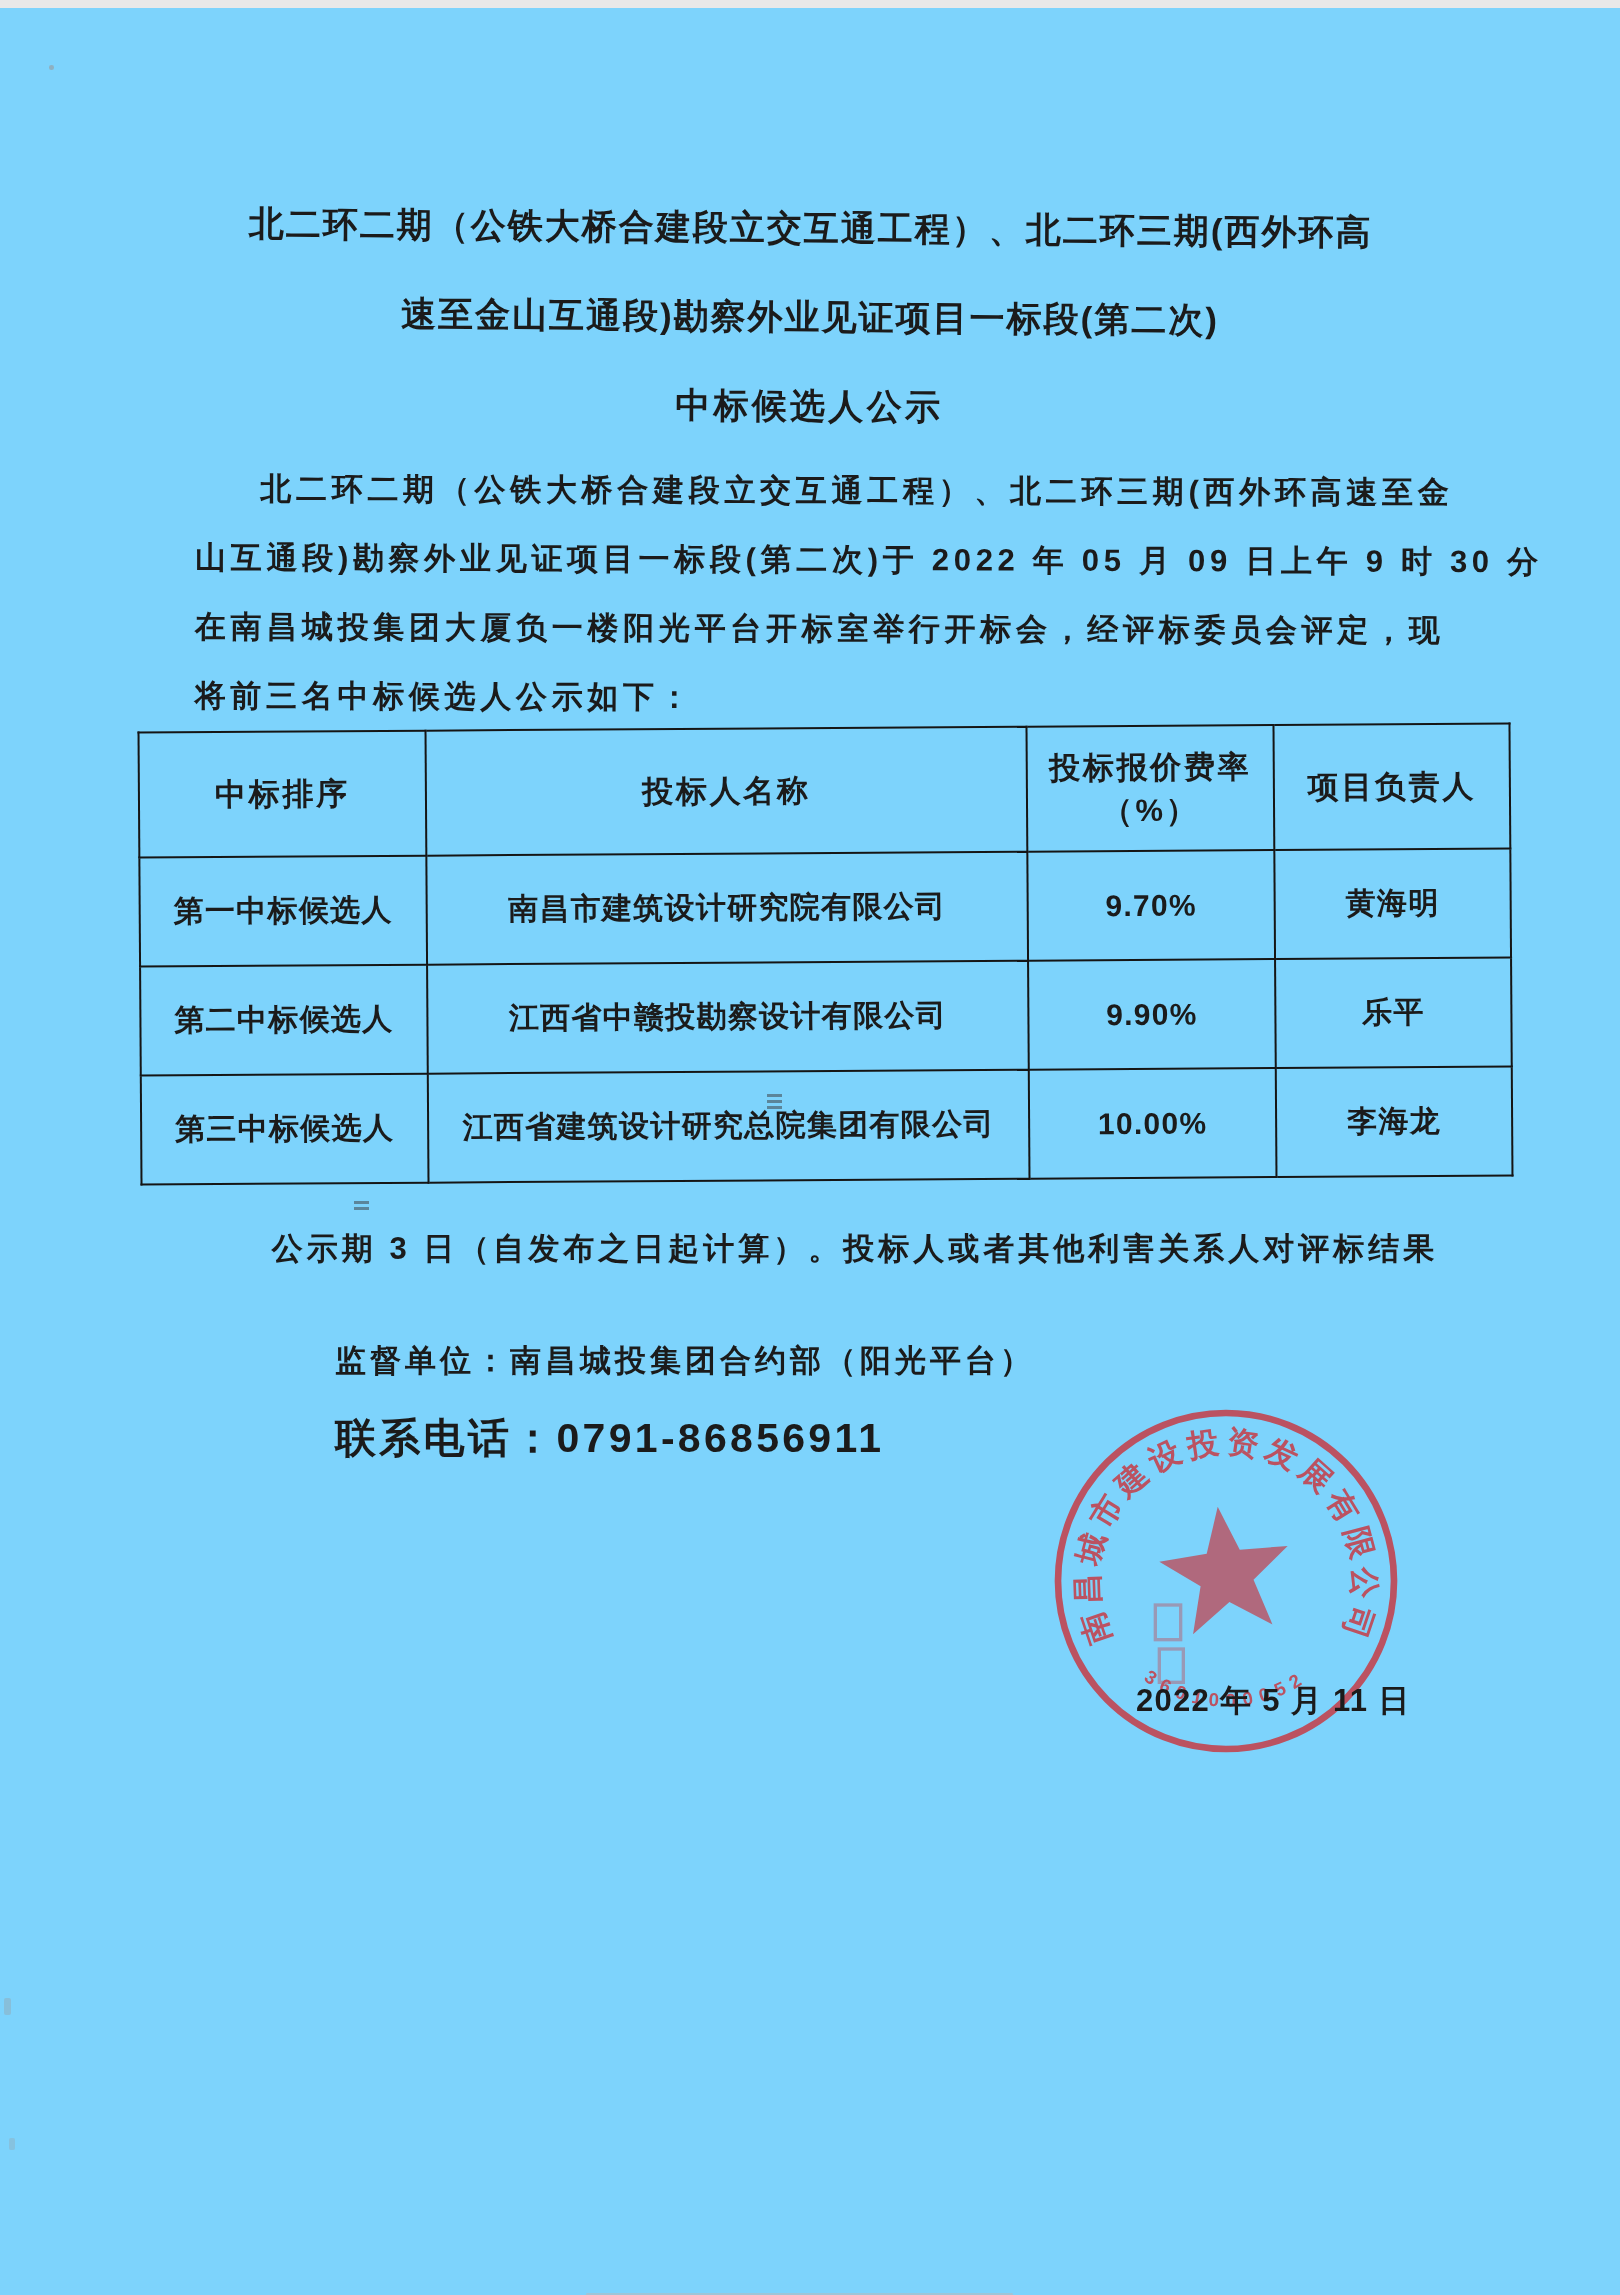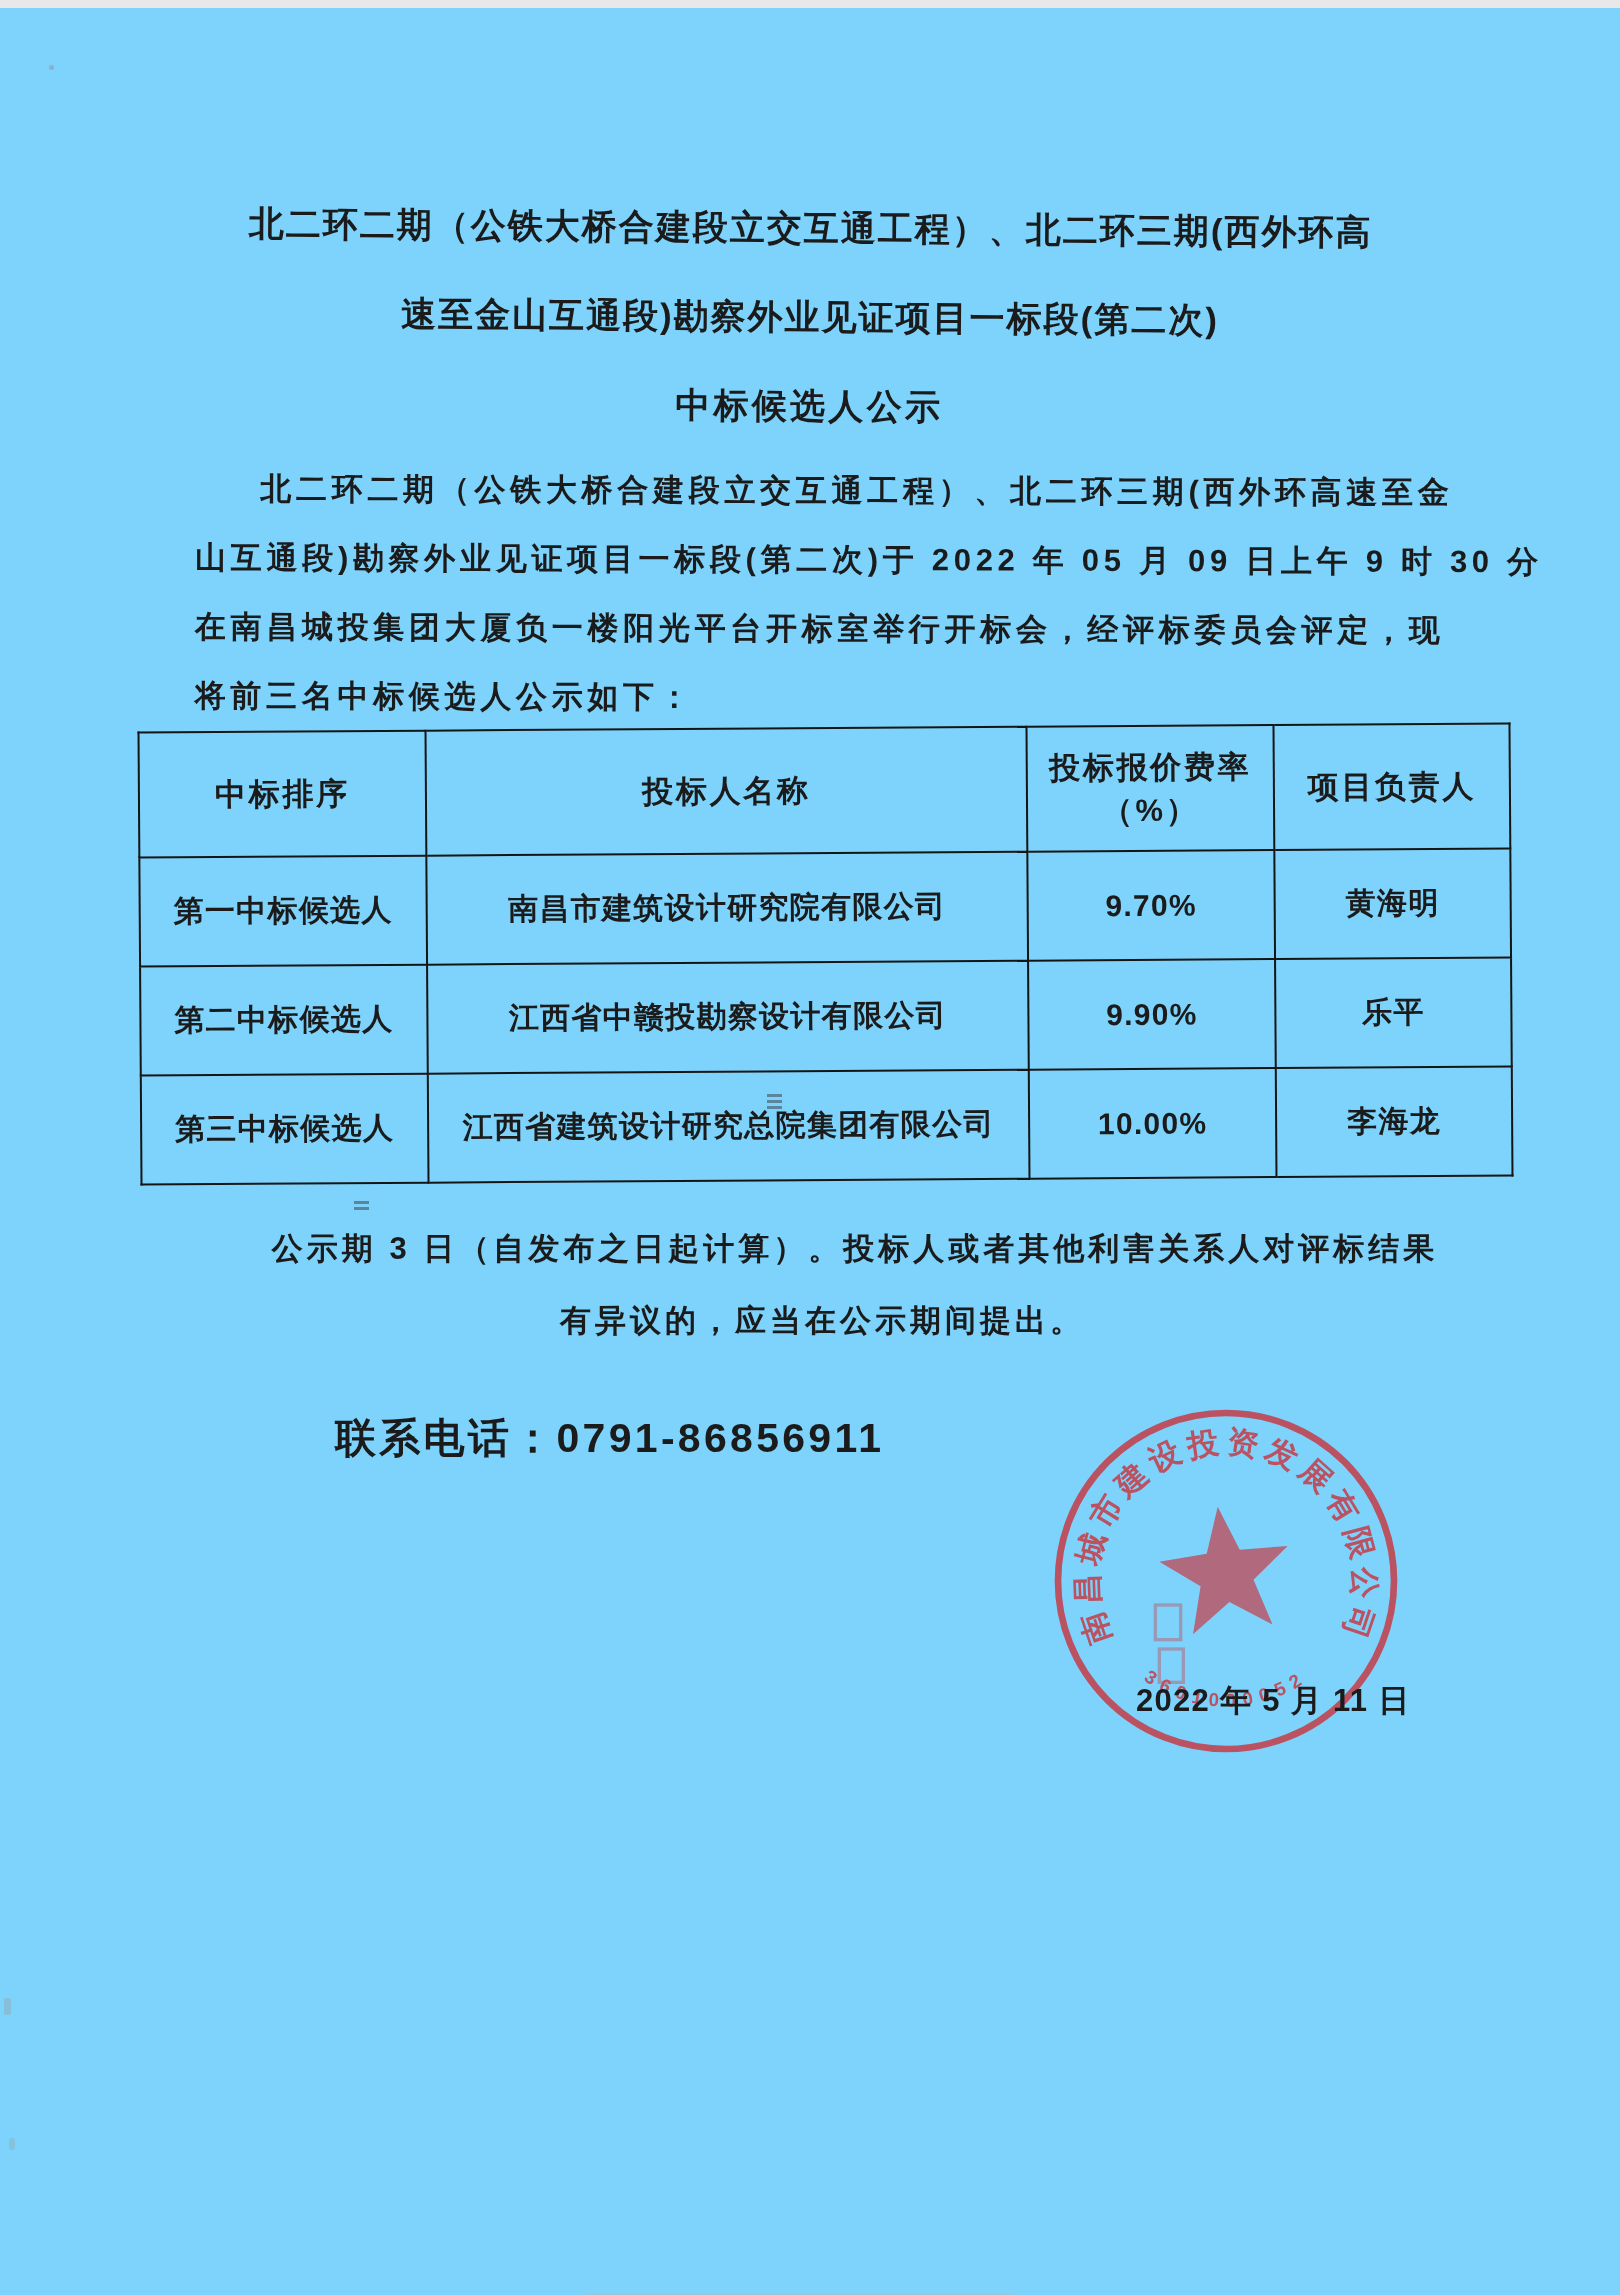--- a/index.html
+++ b/index.html
@@ -129,23 +129,23 @@
       <td>第三中标候选人</td>
       <td>江西省建筑设计研究总院集团有限公司</td>
       <td class="rate-cell">10.00%</td>
       <td>李海龙</td>
     </tr>
   </tbody>
     </table>
 
   <div class="notice-block">
     <div class="notice-line indent">公示期 3 日（自发布之日起计算）。投标人或者其他利害关系人对评标结果</div>
-    <div class="notice-line">有异议的，应当在公示期间提出。</div>
   </div>
 
+  <div class="supervisor-line">监督单位：南昌城投集团合约部（阳光平台）</div>
   <div class="phone-line">联系电话：0791-86856911</div>
 
   <svg class="company-seal" viewBox="0 0 564 564">
     <circle cx="282" cy="282" r="252" fill="none" stroke="#c4414c" stroke-width="10"></circle>
     <polygon points="282,170 307,238 379,241 322,285 342,355 282,314 222,355 242,285 185,241 257,238" fill="#c4414c" opacity="0.82" transform="rotate(-7 282 272)"></polygon>
     <path id="sealTopArc" d="M 108,363 A 192,192 0 1 1 456,363" fill="none"></path>
     <path id="sealBottomArc" d="M 119,394 A 212,212 0 0 0 445,394" fill="none"></path>
     <text font-size="47" font-weight="700" fill="#c4414c" letter-spacing="9" font-family="Liberation Sans, sans-serif">
       <textPath href="#sealTopArc" startOffset="50%" text-anchor="middle">南昌城市建设投资发展有限公司</textPath>
     </text>

